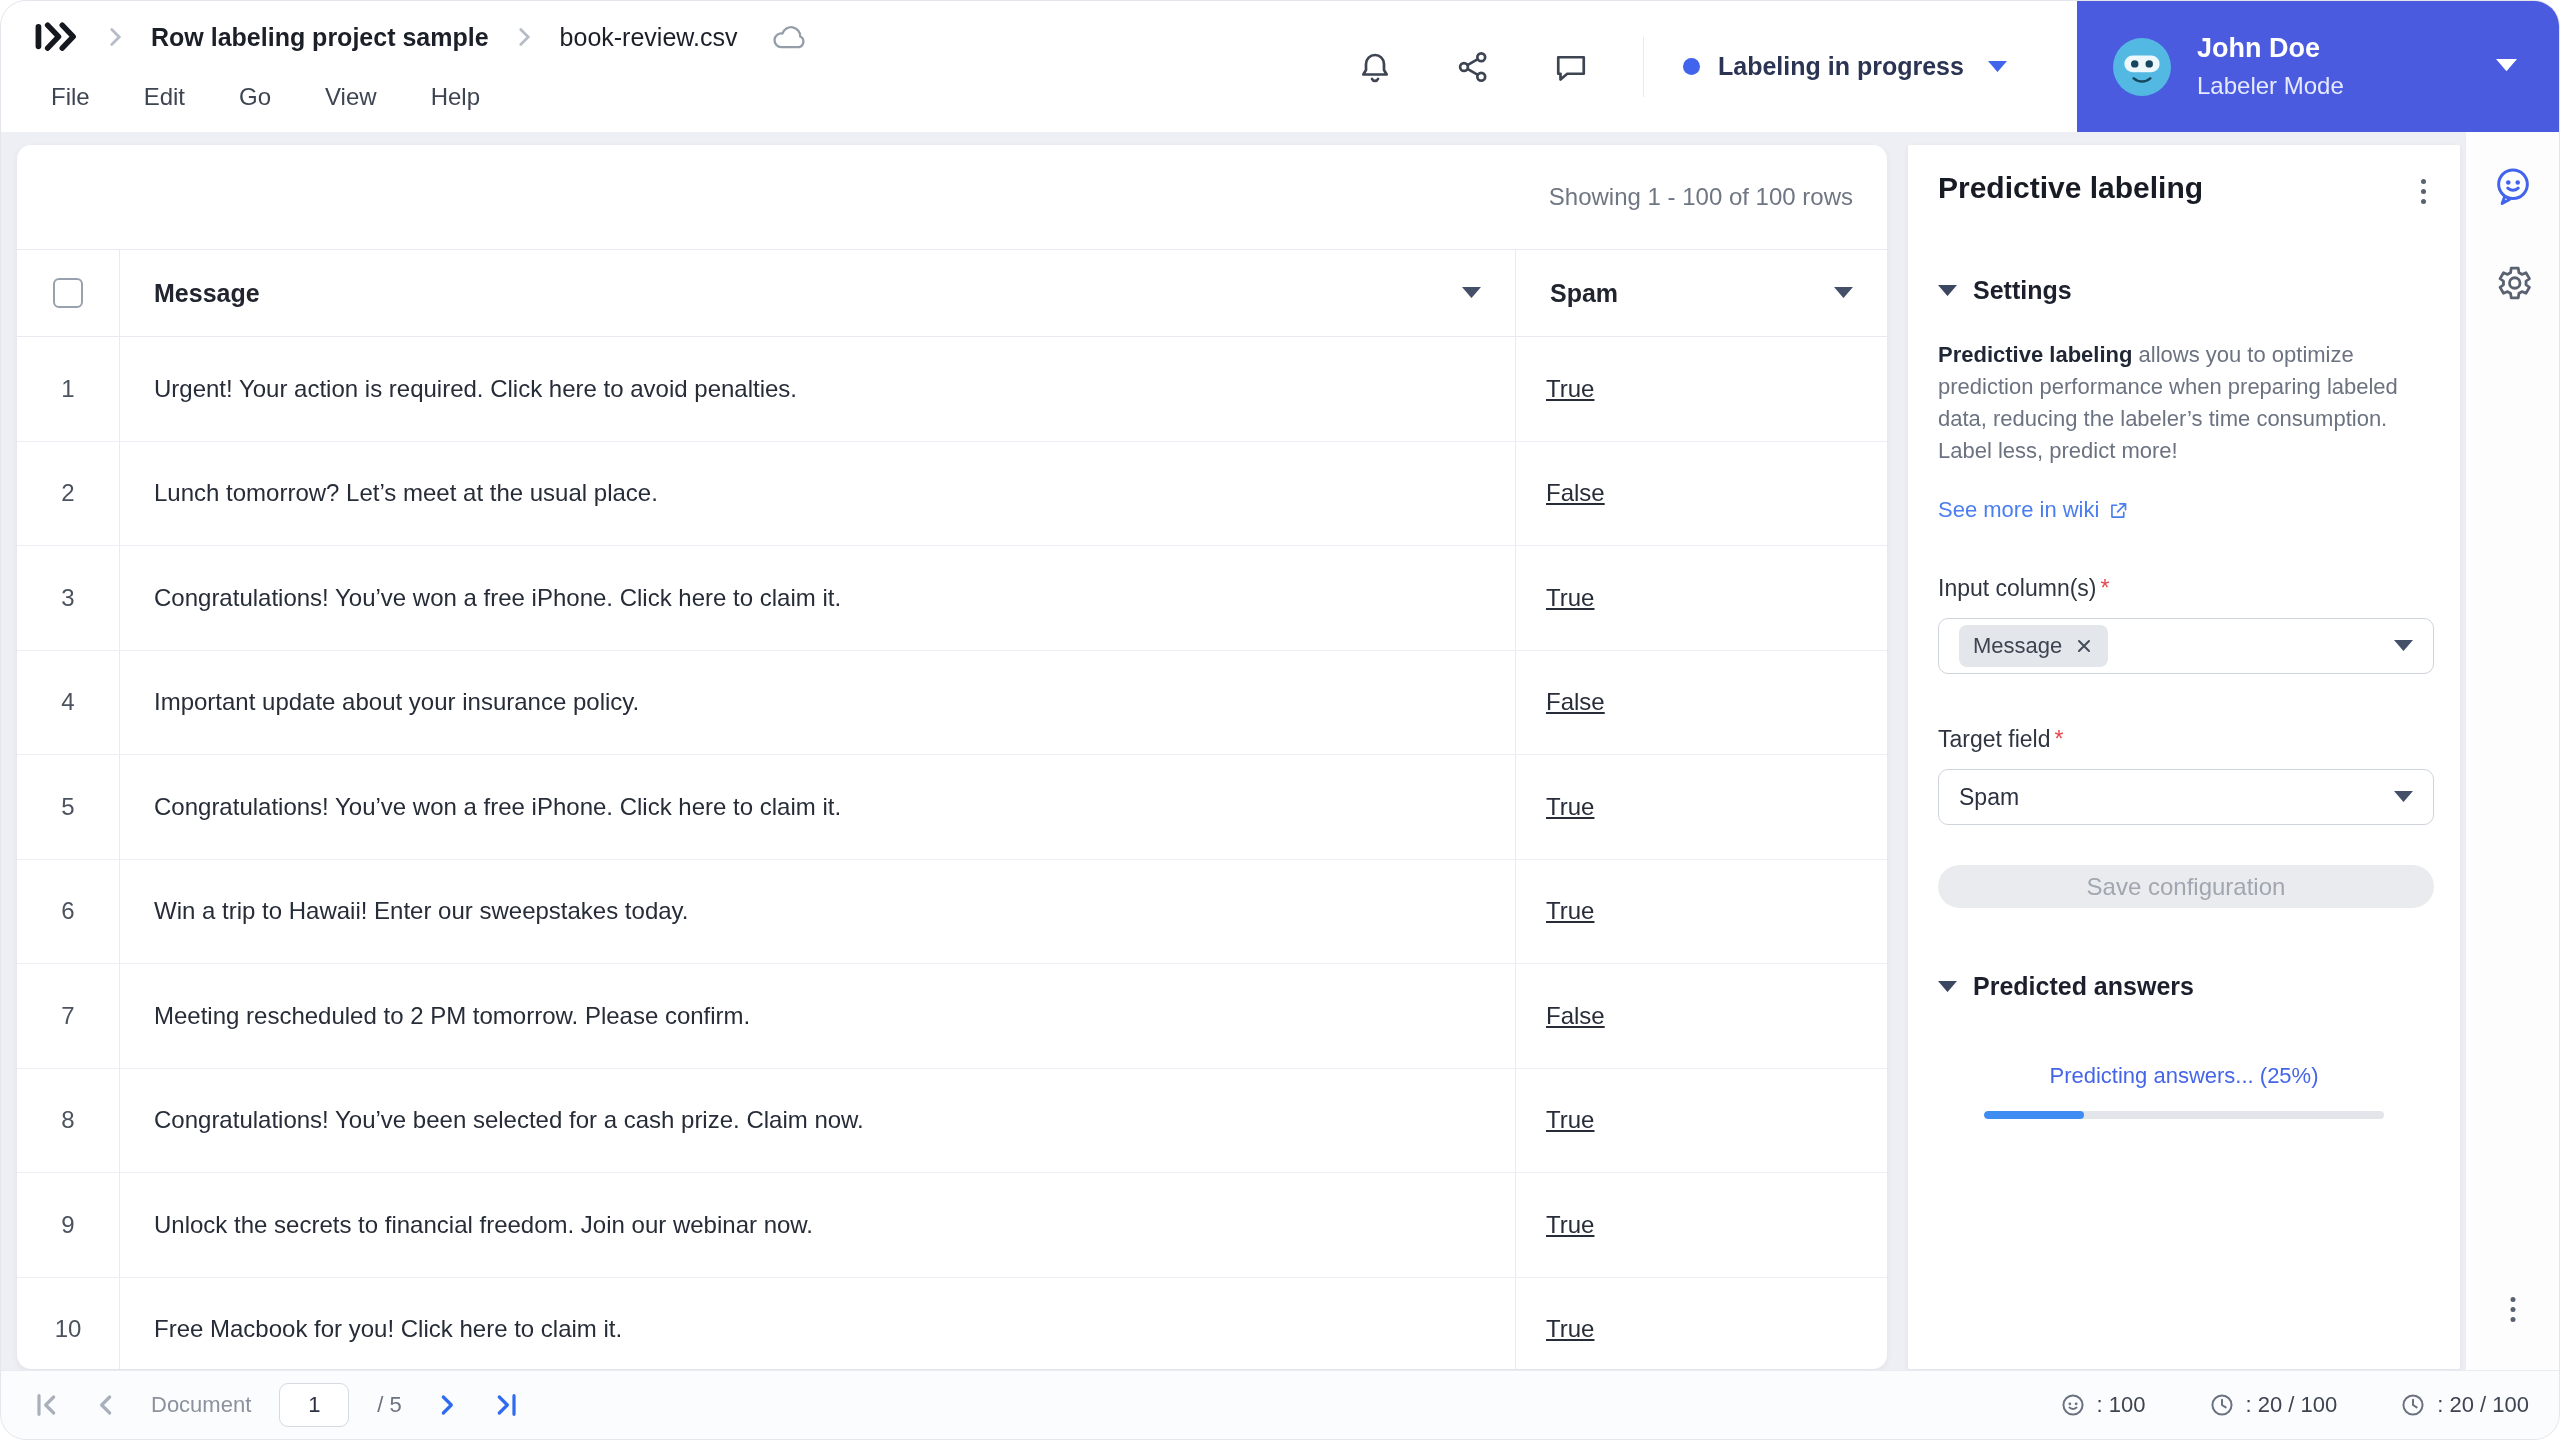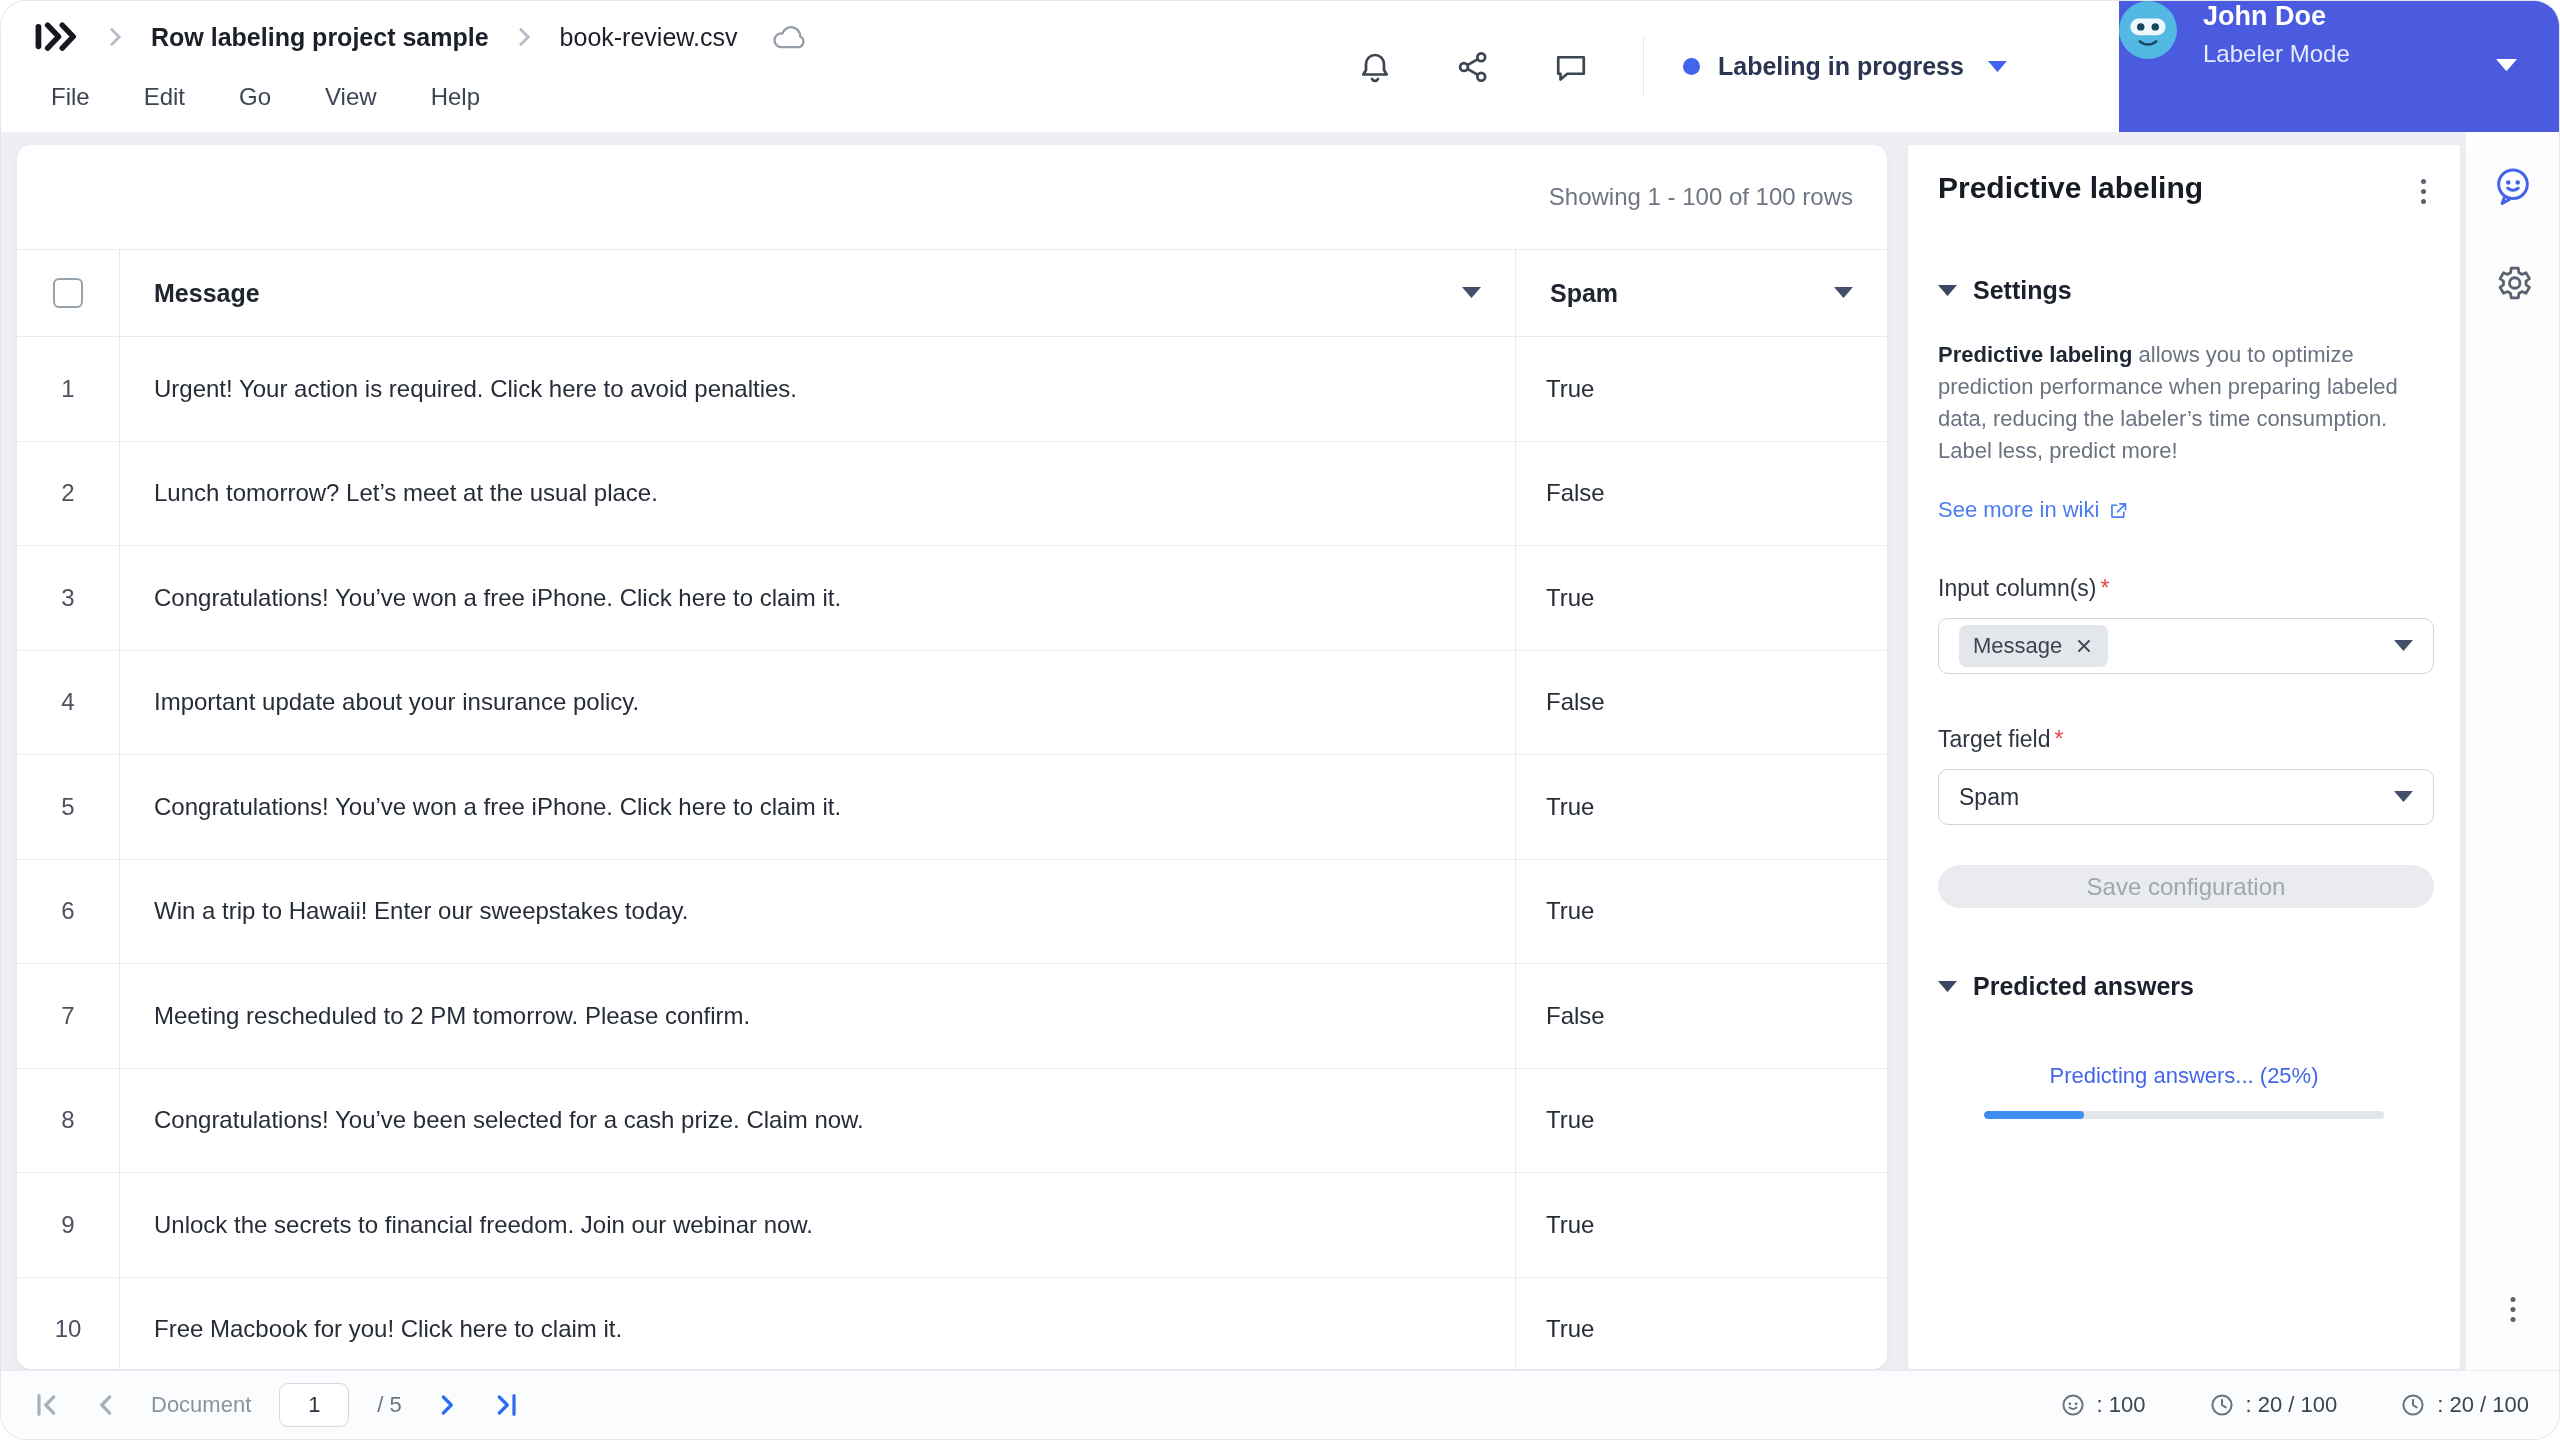--- a/index.html
+++ b/index.html
@@ -19,22 +19,22 @@
   .menu-item { font-size:24px; color:#3d4452; cursor:default; }
   .header-actions { position:absolute; left:1356px; top:0; height:131px; display:flex; align-items:center; gap:62px; }
   .h-icon { width:36px; height:36px; color:#3d4452; }
   .v-divider { position:absolute; left:1642px; top:36px; height:60px; width:1px; background:#e7e9ee; }
   .status { position:absolute; left:1682px; top:0; height:131px; display:flex; align-items:center; gap:18px; }
   .status-dot { width:17px; height:17px; border-radius:50%; background:#4263eb; }
   .status-label { font-size:25px; font-weight:600; color:#2b3453; }
   .caret { display:inline-block; }
   .caret svg { display:block; }
   .caret-blue { color:#4263eb; width:19px; height:12px; margin-left:6px; }
-  .user-badge { position:absolute; right:0; top:0; width:440px; height:131px; background:#4a5be0;
-                display:flex; align-items:flex-start; }
+  .user-badge { position:absolute; right:0; top:0; width:482px; height:131px; background:#4a5be0;
+                display:flex; align-items:center; padding-left:36px; }
   .avatar { width:58px; height:58px; }
   .user-text { margin-left:26px; display:flex; flex-direction:column; gap:8px; }
   .user-name { font-size:27px; font-weight:bold; color:#ffffff; }
   .user-mode { font-size:24px; color:#e6eaff; }
   .caret-white { position:absolute; right:42px; top:58px; color:#ffffff; width:21px; height:13px; }
 
   
   .table-card { position:absolute; left:16px; top:144px; width:1870px; height:1224px; background:#fff;
                 border-radius:14px; overflow:hidden; box-shadow:0 2px 6px rgba(16,24,40,.06); }
   .table-toolbar { height:104px; display:flex; align-items:center; justify-content:flex-end; padding-right:34px; }
@@ -43,21 +43,21 @@
            border-top:1px solid #e8eaef; border-bottom:1px solid #e8eaef; }
   .th { display:flex; align-items:center; justify-content:space-between; padding:0 34px;
         font-size:25px; font-weight:bold; color:#20252f; }
   .col-border { border-right:1px solid #e8eaef; }
   .check-cell { display:flex; align-items:center; justify-content:center; }
   .checkbox { width:30px; height:30px; border:2px solid #98a1ae; border-radius:6px; background:#fff; }
   .caret-col { color:#44506a; width:19px; height:12px; }
   .tr { display:grid; grid-template-columns:103px 1396px 1fr; height:104.5px; border-bottom:1px solid #edeef3; }
   .td-num { display:flex; align-items:center; justify-content:center; font-size:24px; color:#4c535f; }
   .td-msg { display:flex; align-items:center; padding:0 34px; font-size:24px; color:#272d38; }
-  .td-spam { display:flex; align-items:center; padding:0 30px; font-size:24px; color:#272d38; }
+  .td-spam { display:flex; align-items:center; padding:0 30px; font-size:24px; color:#272d38;text-decoration:underline; }
 
   
   .panel { position:absolute; left:1907px; top:144px; width:552px; height:1224px; background:#fff;
            border-radius:2px; box-shadow:0 2px 6px rgba(16,24,40,.06); overflow:hidden; }
   .panel-head { display:flex; align-items:flex-start; justify-content:space-between; padding:26px 28px 0 30px; }
   .panel-title { font-size:30px; font-weight:bold; color:#171b24; }
   .kebab-v { display:flex; flex-direction:column; gap:5px; padding:8px 6px; cursor:pointer; }
   .kebab-v i { width:5px; height:5px; border-radius:50%; background:#5a6170; }
   .panel-body { padding:0 30px; }
   .section-row { display:flex; align-items:center; gap:16px; margin-top:64px; cursor:pointer; }

